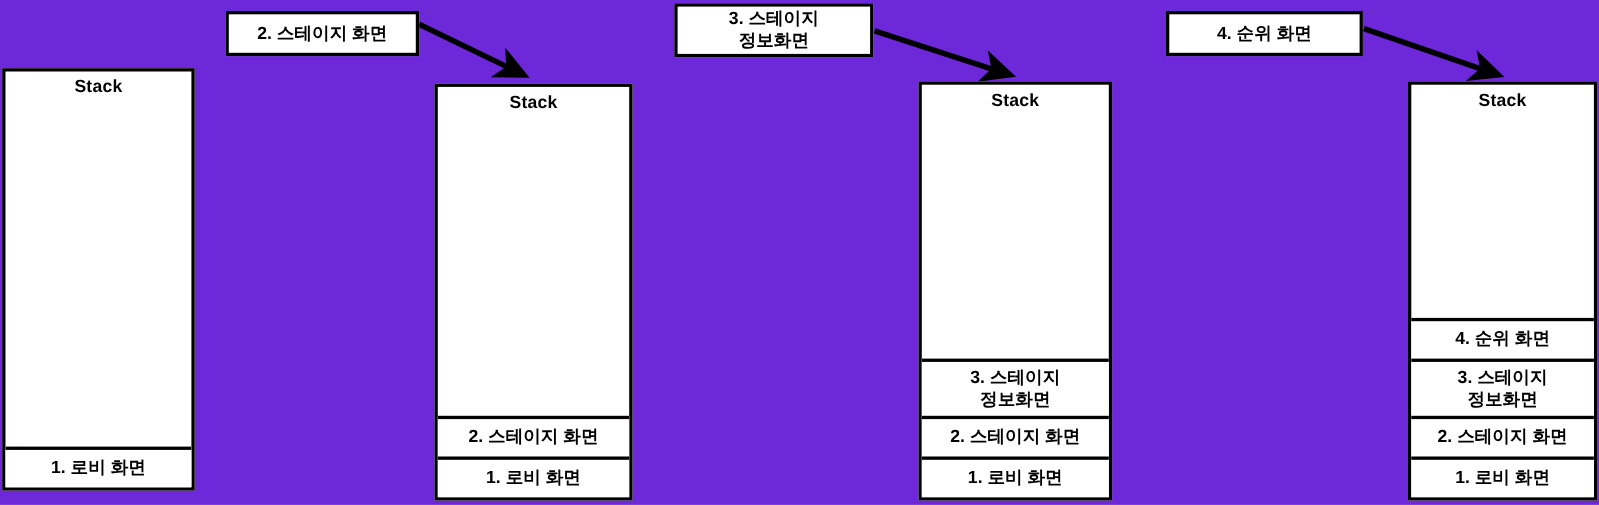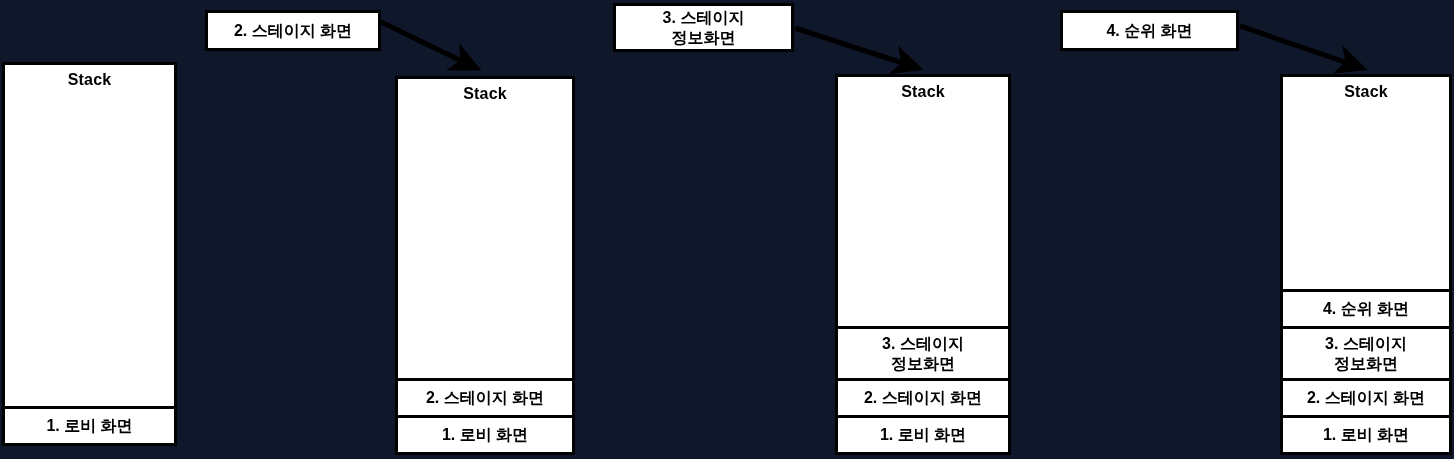--- a/index.html
+++ b/index.html
@@ -9,21 +9,21 @@
     background: #ffffff;
   }
   body {
     font-family: "Liberation Sans", "DejaVu Sans", sans-serif;
     color: #000000;
   }
   #canvas {
     position: relative;
     width: 1454px;
     height: 459px;
-    background: #0f172a;
+    background: #6d28d9;
     overflow: hidden;
   }
 
   
   .stack {
     position: absolute;
     box-sizing: border-box;
     border: 3px solid #000000;
     background: #ffffff;
     display: flex;

